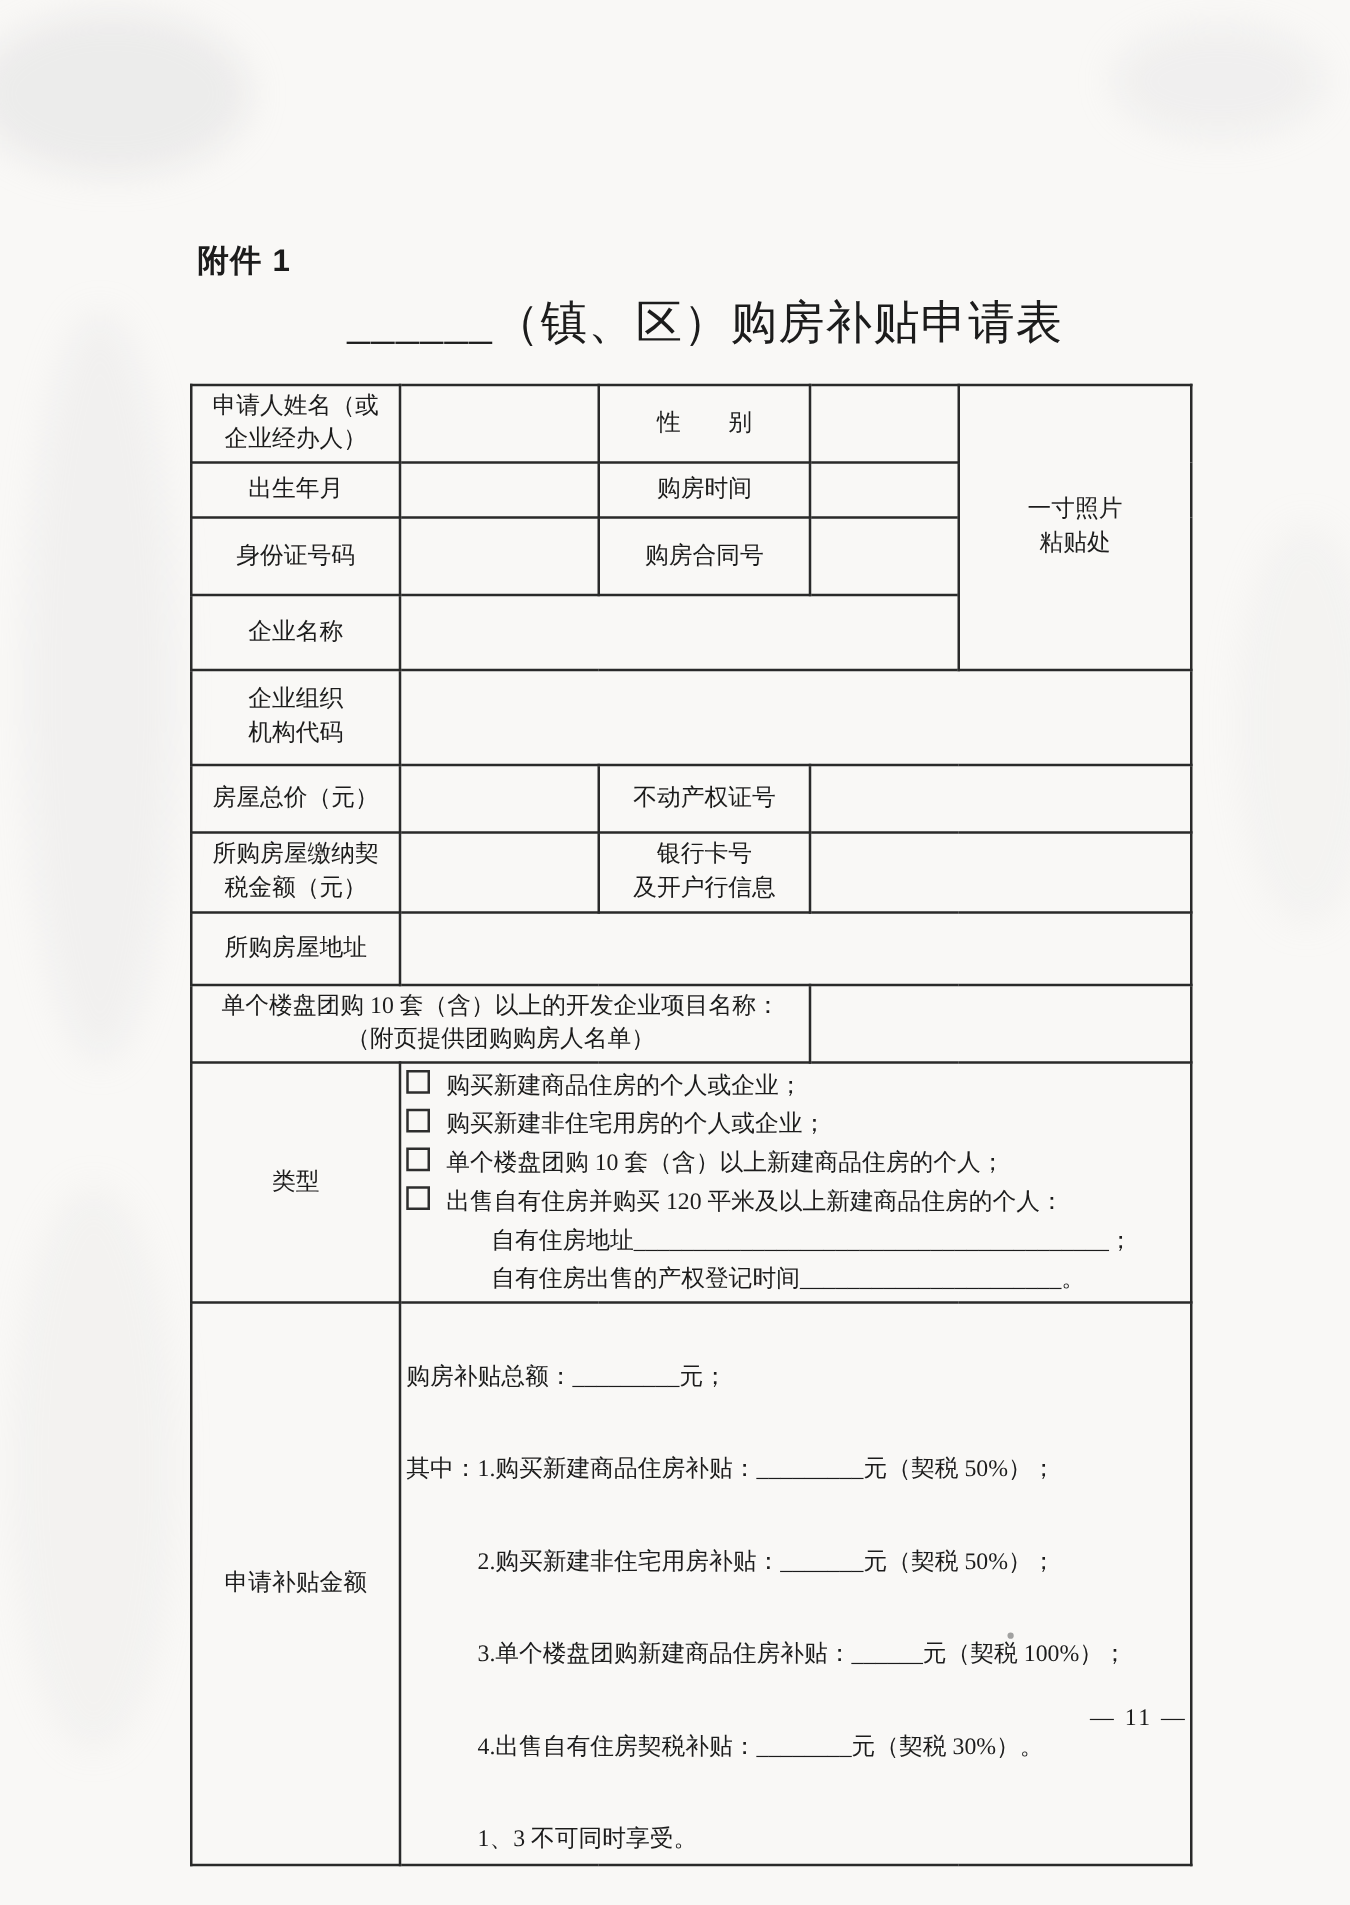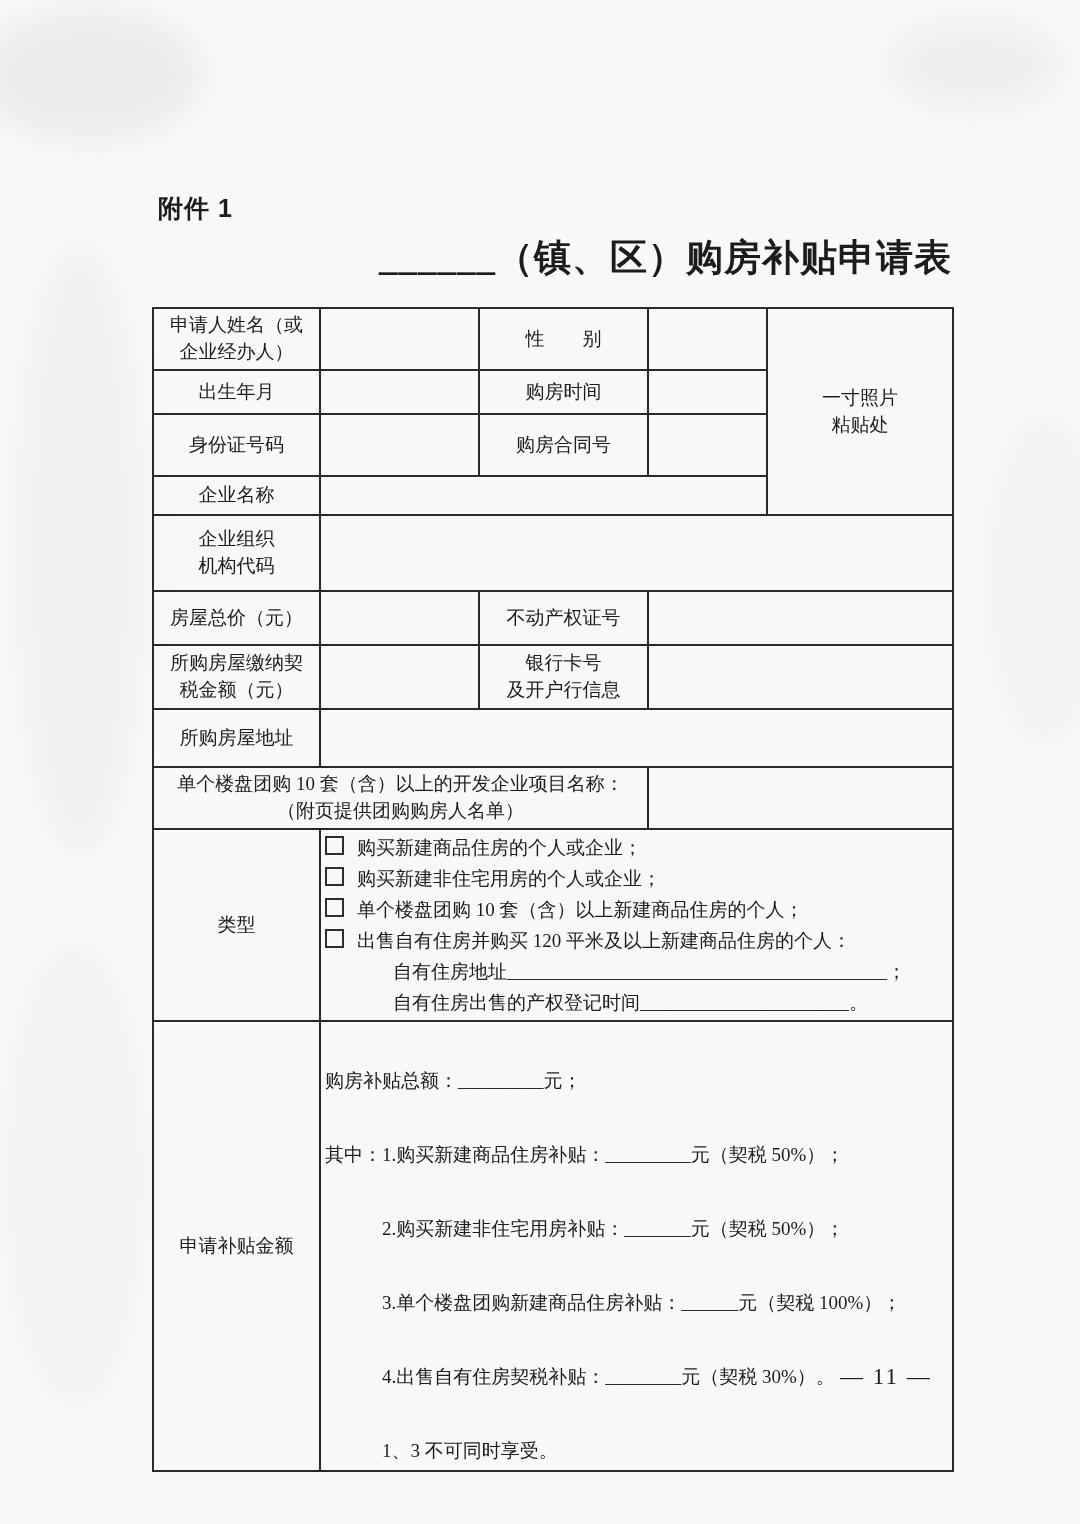--- a/index.html
+++ b/index.html
@@ -21,22 +21,22 @@
   .smudge.s4 { left:890px; top:20px;   width:170px; height:90px;  background:rgba(208,208,212,0.22); }
   .smudge.s5 { left:990px; top:420px;  width:110px; height:320px; background:rgba(212,212,215,0.15); }
   .speck { position:absolute; left:806px; top:1306px; width:5px; height:5px; border-radius:50%; background:rgba(90,90,90,0.55); }
 
   .attachment {
     position:absolute; left:158px; top:192px;
     font-family:"Liberation Sans","DejaVu Sans",sans-serif;
     font-weight:600; font-size:25px; letter-spacing:1px;
   }
   .doc-title {
-    position:absolute; left:152px; top:233px; width:800px;
-    text-align:right; font-weight:700; font-size:37px;
+    position:absolute; left:164px; top:233px; width:800px;
+    text-align:center; font-weight:400; font-size:37px;
     letter-spacing:1px; white-space:nowrap;
   }
 
   table.form {
     position:absolute; left:152px; top:307px; width:800px;
     border-collapse:collapse; table-layout:fixed;
   }
   table.form td {
     border:2px solid #2a2a2a;
     font-size:19px; line-height:1.4;
@@ -55,22 +55,22 @@
     border:2px solid #2e2e2e; margin-right:13px;
     vertical-align:-1px; background:transparent;
   }
   .subline { line-height:31px; padding-left:68px; white-space:nowrap; }
 
   td.subsidy-content { padding:4px 6px 4px 12px; }
   .sline { line-height:35px; white-space:nowrap;margin-top:39px; }
   .sline.indent { padding-left:57px; }
 
   .page-number {
-    position:absolute; left:840px; top:1364px;
-    font-size:23px; letter-spacing:2px; white-space:nowrap;
+    position:absolute; left:872px; top:1364px;
+    font-size:19px; letter-spacing:2px; white-space:nowrap;
   }
 </style>
 </head>
 <body>
 
 <div class="page">
 
   <div class="smudge s1"></div>
   <div class="smudge s2"></div>
   <div class="smudge s3"></div>
@@ -104,21 +104,21 @@
         <td class="blank"></td>
         <td class="lbl">购房时间</td>
         <td class="blank"></td>
       </tr>
       <tr style="height:62px">
         <td class="lbl">身份证号码</td>
         <td class="blank"></td>
         <td class="lbl">购房合同号</td>
         <td class="blank"></td>
       </tr>
-      <tr style="height:39px">
+      <tr style="height:60px">
         <td class="lbl">企业名称</td>
         <td class="blank" colspan="3"></td>
       </tr>
       <tr style="height:76px">
         <td class="lbl">企业组织
 机构代码</td>
         <td class="blank" colspan="4"></td>
       </tr>
       <tr style="height:54px">
         <td class="lbl">房屋总价（元）</td>

